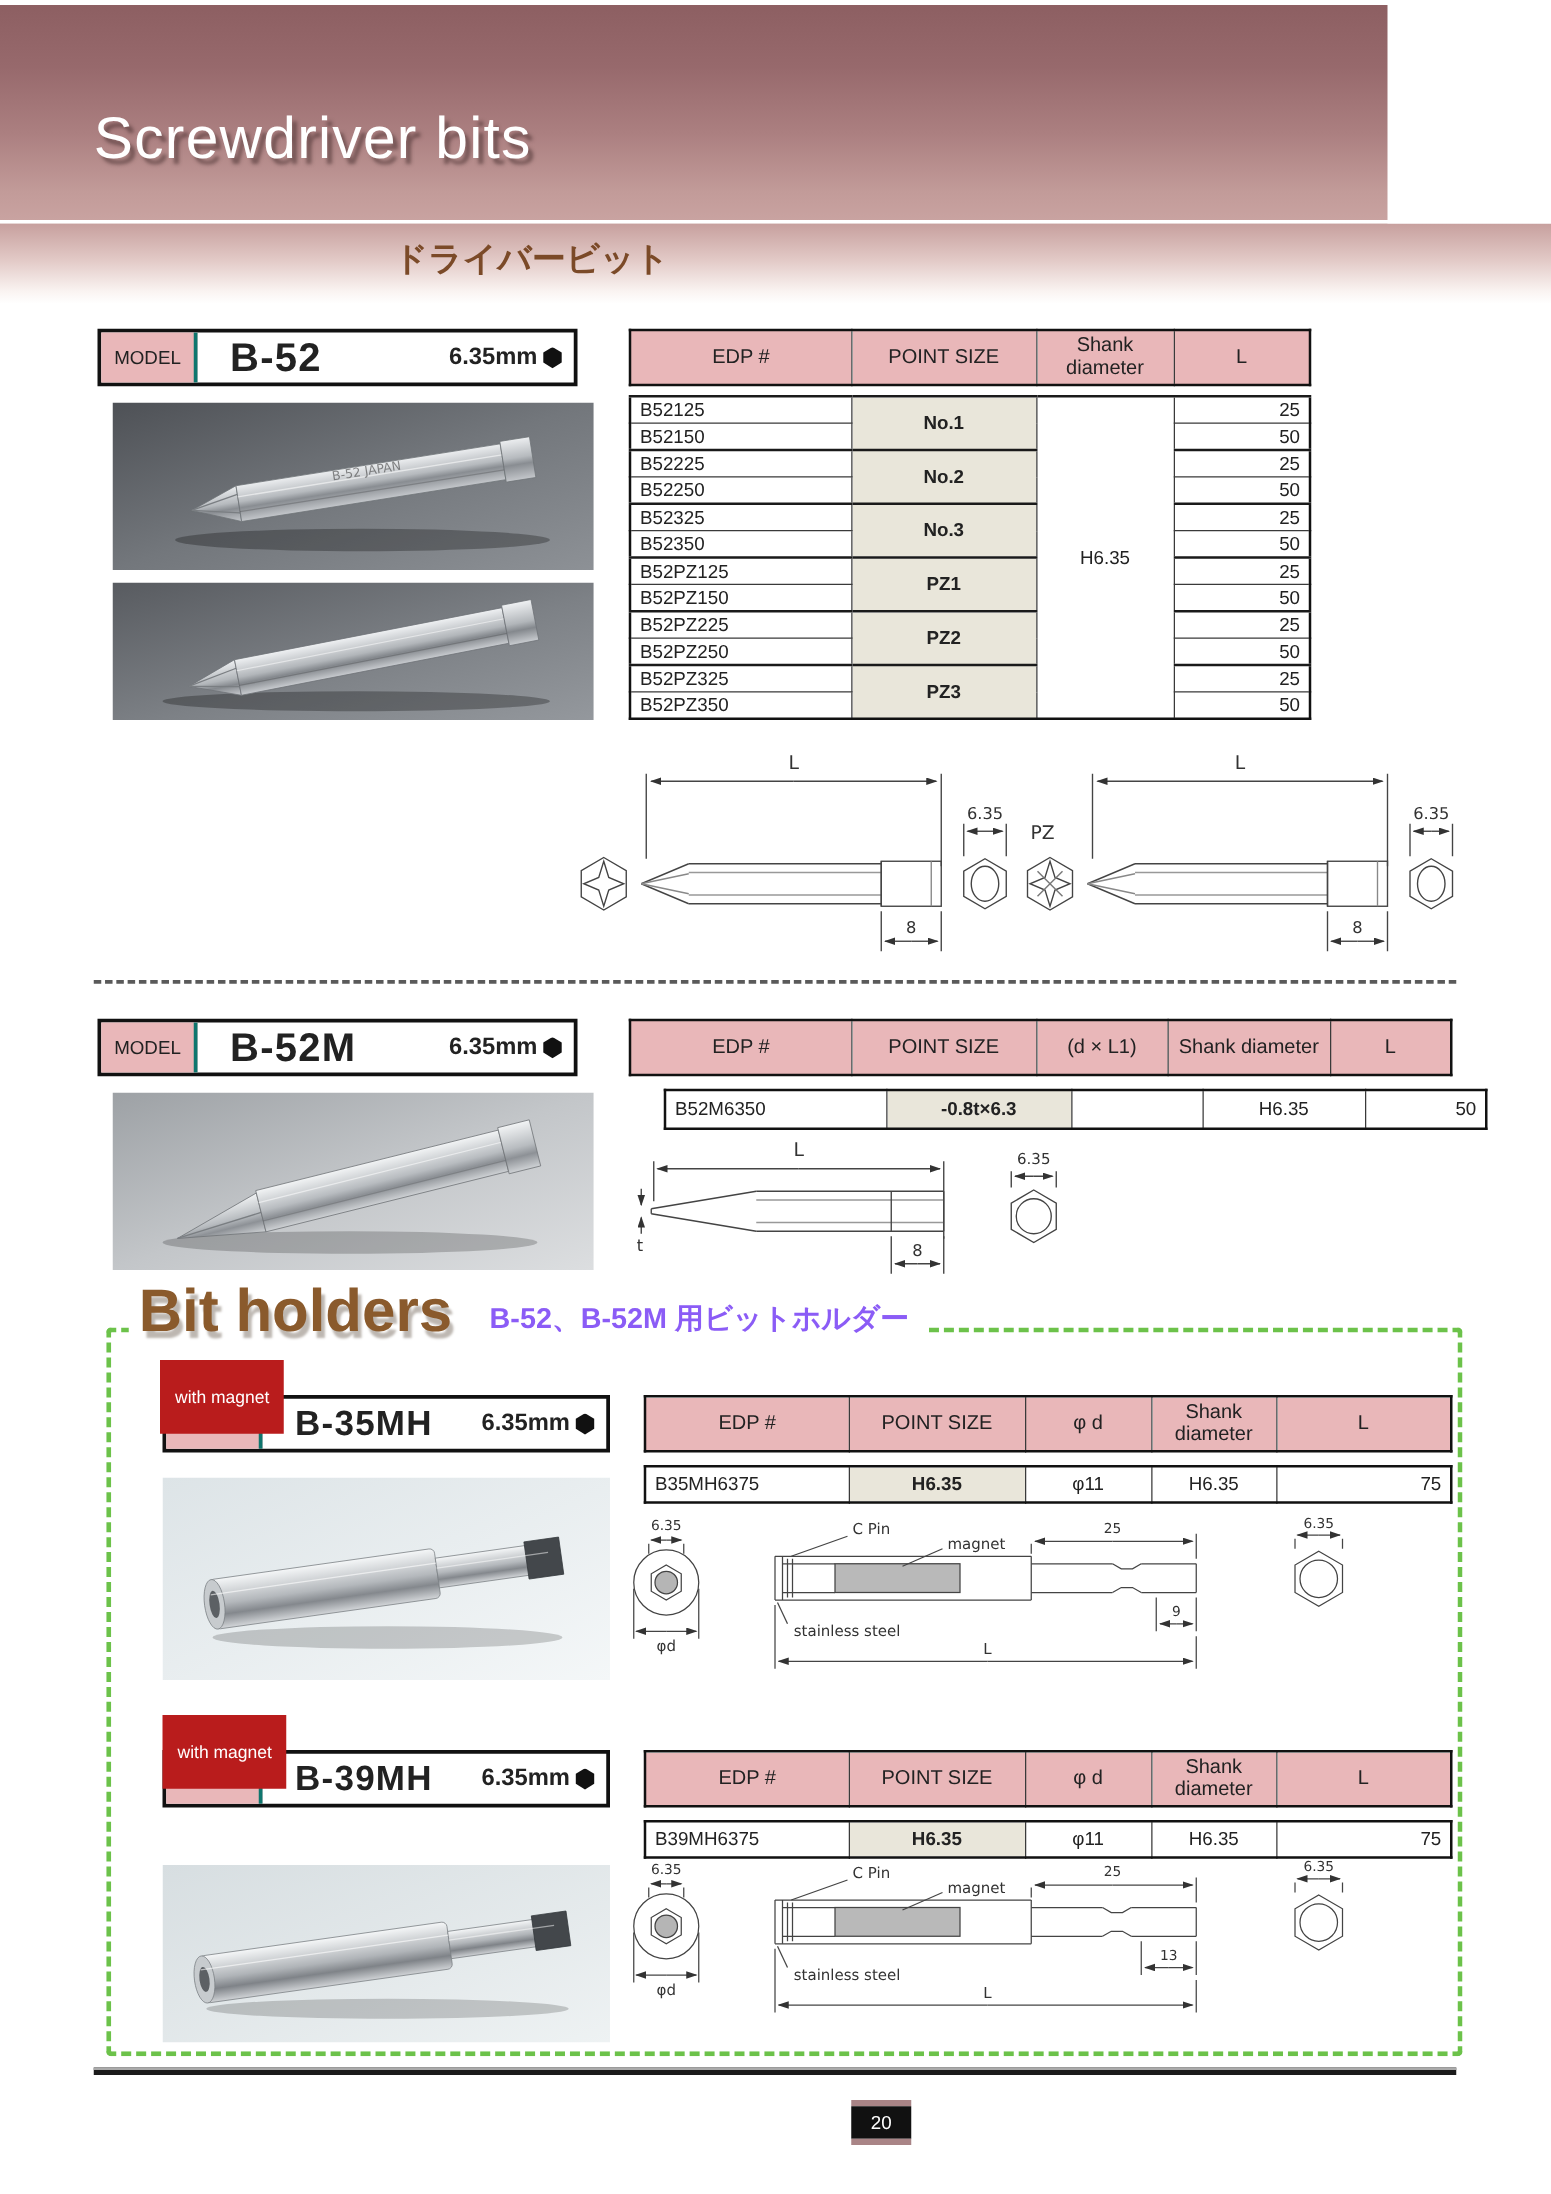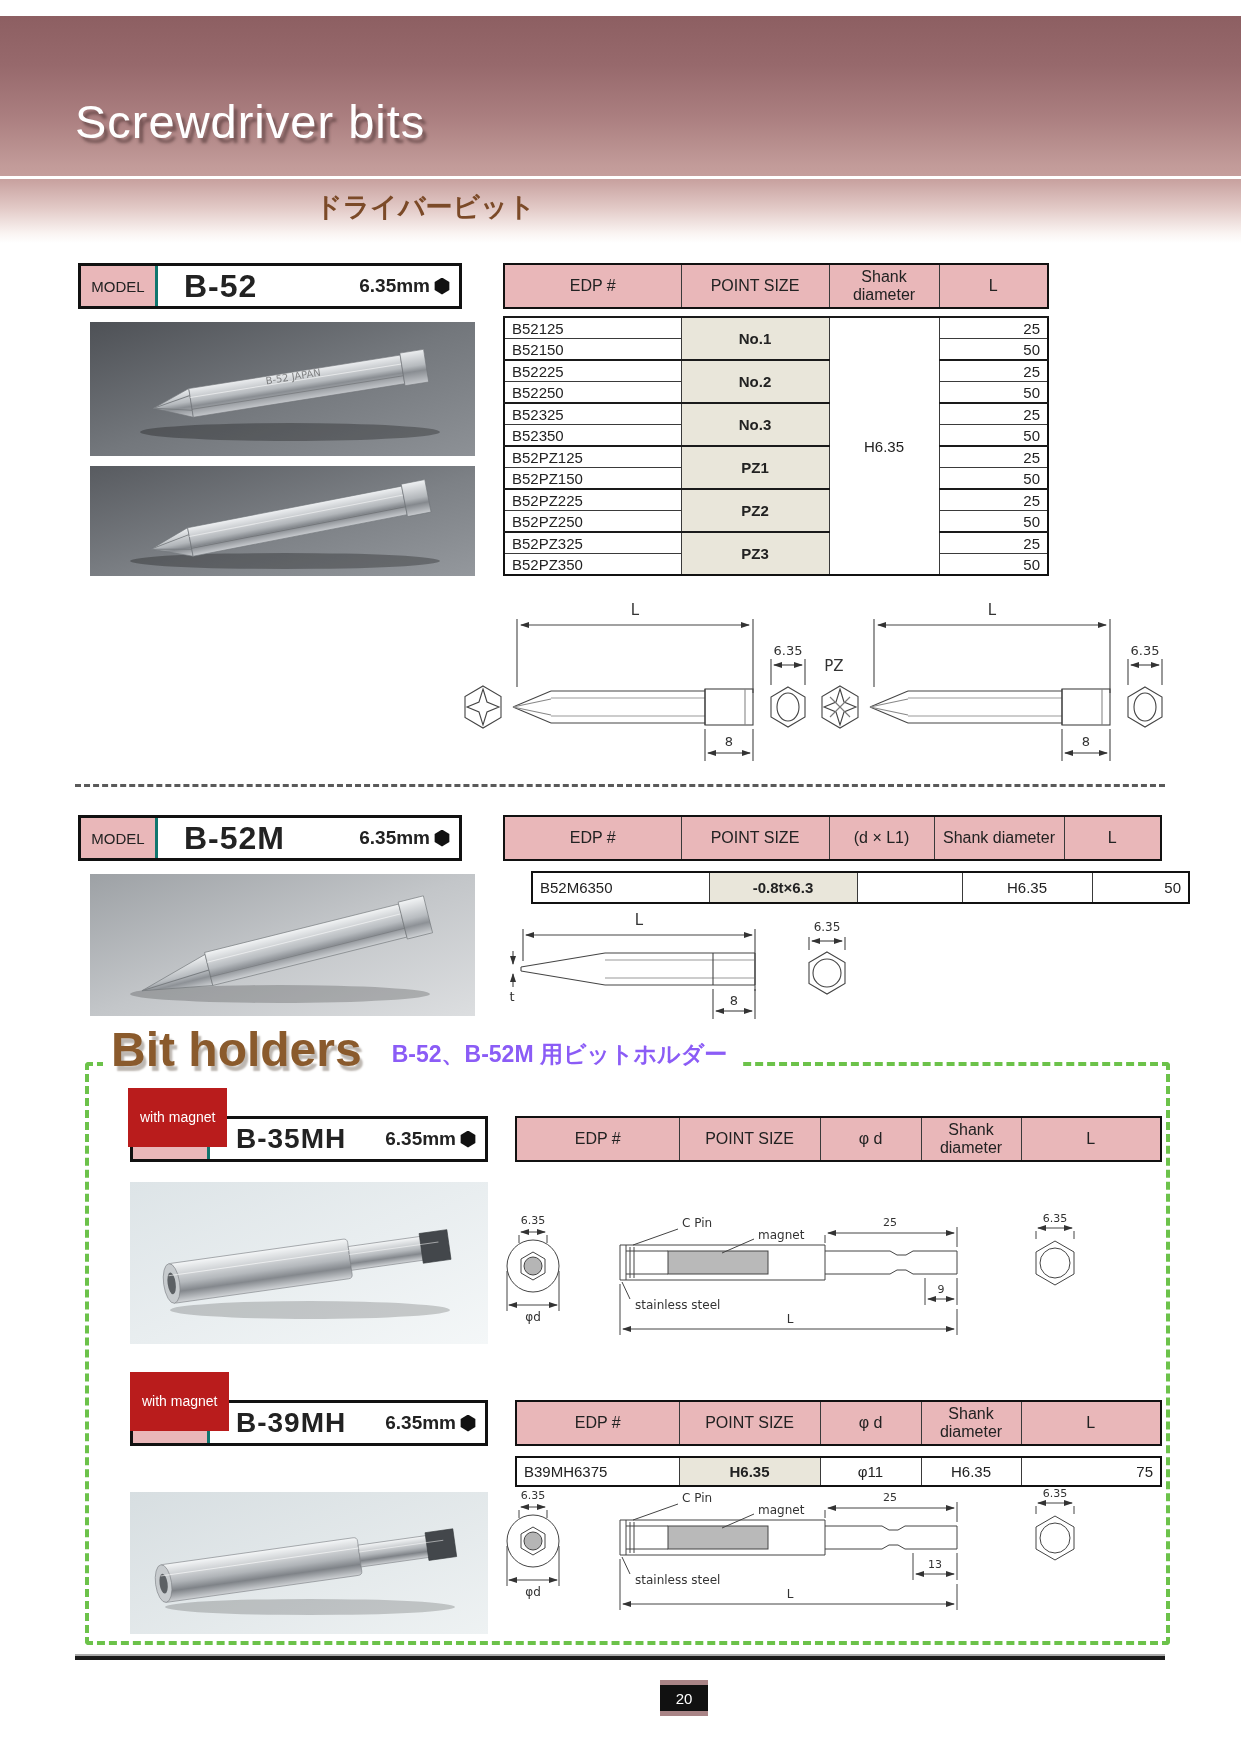--- a/index.html
+++ b/index.html
@@ -1,19 +1,19 @@
 <!DOCTYPE html>
 <html><head>
 <meta charset="utf-8">
 <style>
   html,body{margin:0;padding:0;background:#fff;}
   .page{position:relative;width:1241px;height:1755px;background:#fff;overflow:hidden;
         font-family:"Liberation Sans","DejaVu Sans",sans-serif;color:#222;}
   
-  .banner{position:absolute;left:0;top:16px;width:1241px;height:176px;
+  .banner{position:absolute;left:0;top:4px;width:1110px;height:176px;
           background:linear-gradient(180deg,#8d5f62 0%,#97696c 28%,#ab7f80 58%,#c29b99 85%,#caa4a2 100%);}
   .banner h1{position:absolute;left:75px;top:78px;margin:0;font-size:47px;font-weight:500;color:#fff;
              letter-spacing:1px;text-shadow:4px 5px 3px rgba(70,45,45,.55);}
   .banner-line{position:absolute;left:0;top:176px;width:1241px;height:3px;background:#fff;}
   .subband{position:absolute;left:0;top:179px;width:1241px;height:64px;
            background:linear-gradient(180deg,#c7a09e 0%,#e2c9c6 45%,#faf4f2 85%,#fff 100%);}
   .subband .jp{position:absolute;left:315px;top:10px;font-size:27px;font-weight:bold;color:#7b4a28;}
   
   .model-badge{position:absolute;display:flex;align-items:stretch;border:3px solid #111;background:#fff;box-sizing:border-box;}
   .model-badge .mlabel{background:#e9b7b9;width:74px;display:flex;align-items:center;justify-content:center;
@@ -47,21 +47,21 @@
                border:4px dashed #6cc24a;border-radius:4px;box-sizing:border-box;}
   .holders-title{position:absolute;left:103px;top:1026px;background:#fff;display:flex;align-items:flex-end;
                  gap:30px;padding:0 16px 4px 8px;z-index:2;}
   .holders-title .big{font-size:48px;font-weight:bold;color:#8a5a2c;line-height:1;
                       text-shadow:3px 5px 2px #bdb7b1;}
   .holders-title .jp2{font-size:23px;font-weight:bold;color:#8b5cf6;padding-bottom:4px;}
   .wm-badge{position:absolute;background:#b91c1c;color:#fff;font-size:14px;height:25px;line-height:25px;
             padding:17px 12px;z-index:2;}
   
   .footer-line{position:absolute;left:75px;top:1654px;width:1090px;height:4px;background:#1b1b1b;border-top:2px solid #aaa;}
-  .page-badge{position:absolute;left:616px;top:1680px;width:48px;z-index:2;padding-left:44px;}
+  .page-badge{position:absolute;left:637px;top:1680px;width:48px;z-index:2;padding-left:44px;}
   .page-badge .strip{height:5px;background:#a98486;}
   .page-badge .num{height:26px;background:#111;color:#fff;font-size:15px;display:flex;align-items:center;justify-content:center;}
 </style>
 </head>
 <body>
 
 <div class="page">
 
   <div class="banner">
     <h1>Screwdriver bits</h1>
@@ -440,20 +440,38 @@
     <tbody>
         <tr>
       <th>EDP #</th>
       <th>POINT SIZE</th>
       <th>φ d</th>
       <th>Shank diameter</th>
       <th>L</th>
     </tr>
   </tbody>
     </table>
+  <table class="tbl row30" style="left:515px;top:1172px;width:645px;">
+    <colgroup>
+        <col style="width:163px">
+        <col style="width:141px">
+        <col style="width:101px">
+        <col style="width:100px">
+        <col style="width:140px">
+      </colgroup>
+    <tbody>
+        <tr>
+      <td class="edp">B35MH6375</td>
+      <td class="psize">H6.35</td>
+      <td class="cmid">φ11</td>
+      <td class="cmid">H6.35</td>
+      <td class="lval">75</td>
+    </tr>
+  </tbody>
+    </table>
 
   <svg class="photo" style="left:130px;top:1182px;" width="358" height="162">
     <defs>
       <linearGradient id="bgD" x1="0" y1="0" x2="1" y2="1">
         <stop offset="0" stop-color="#dde4e7"></stop>
           <stop offset="1" stop-color="#f4f7f8"></stop>
       </linearGradient>
       <linearGradient id="pgD" x1="0" y1="0" x2="0" y2="1">
         <stop offset="0" stop-color="#f5f7f8"></stop>
           <stop offset=".5" stop-color="#b4b8bc"></stop>

